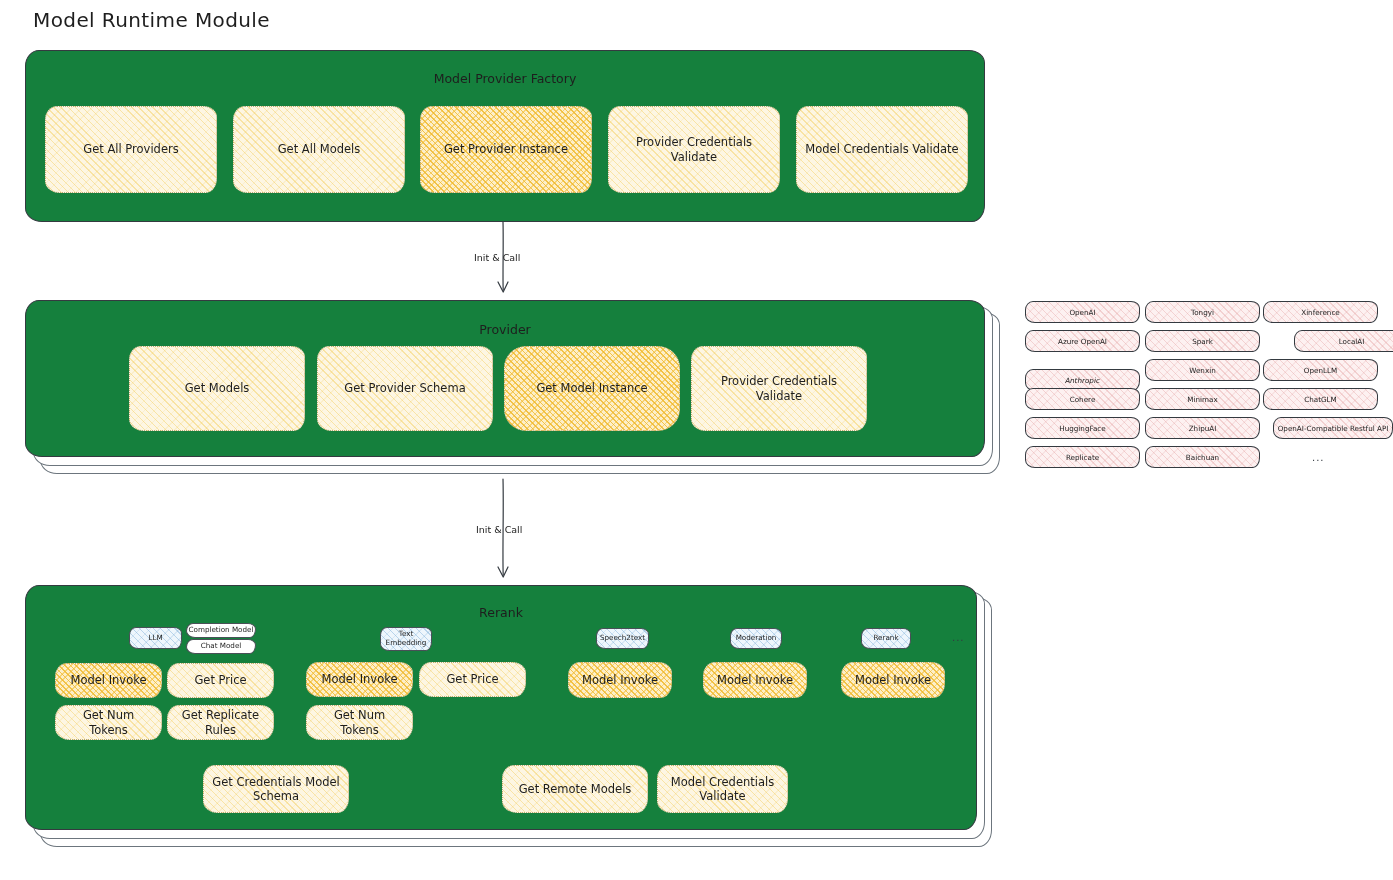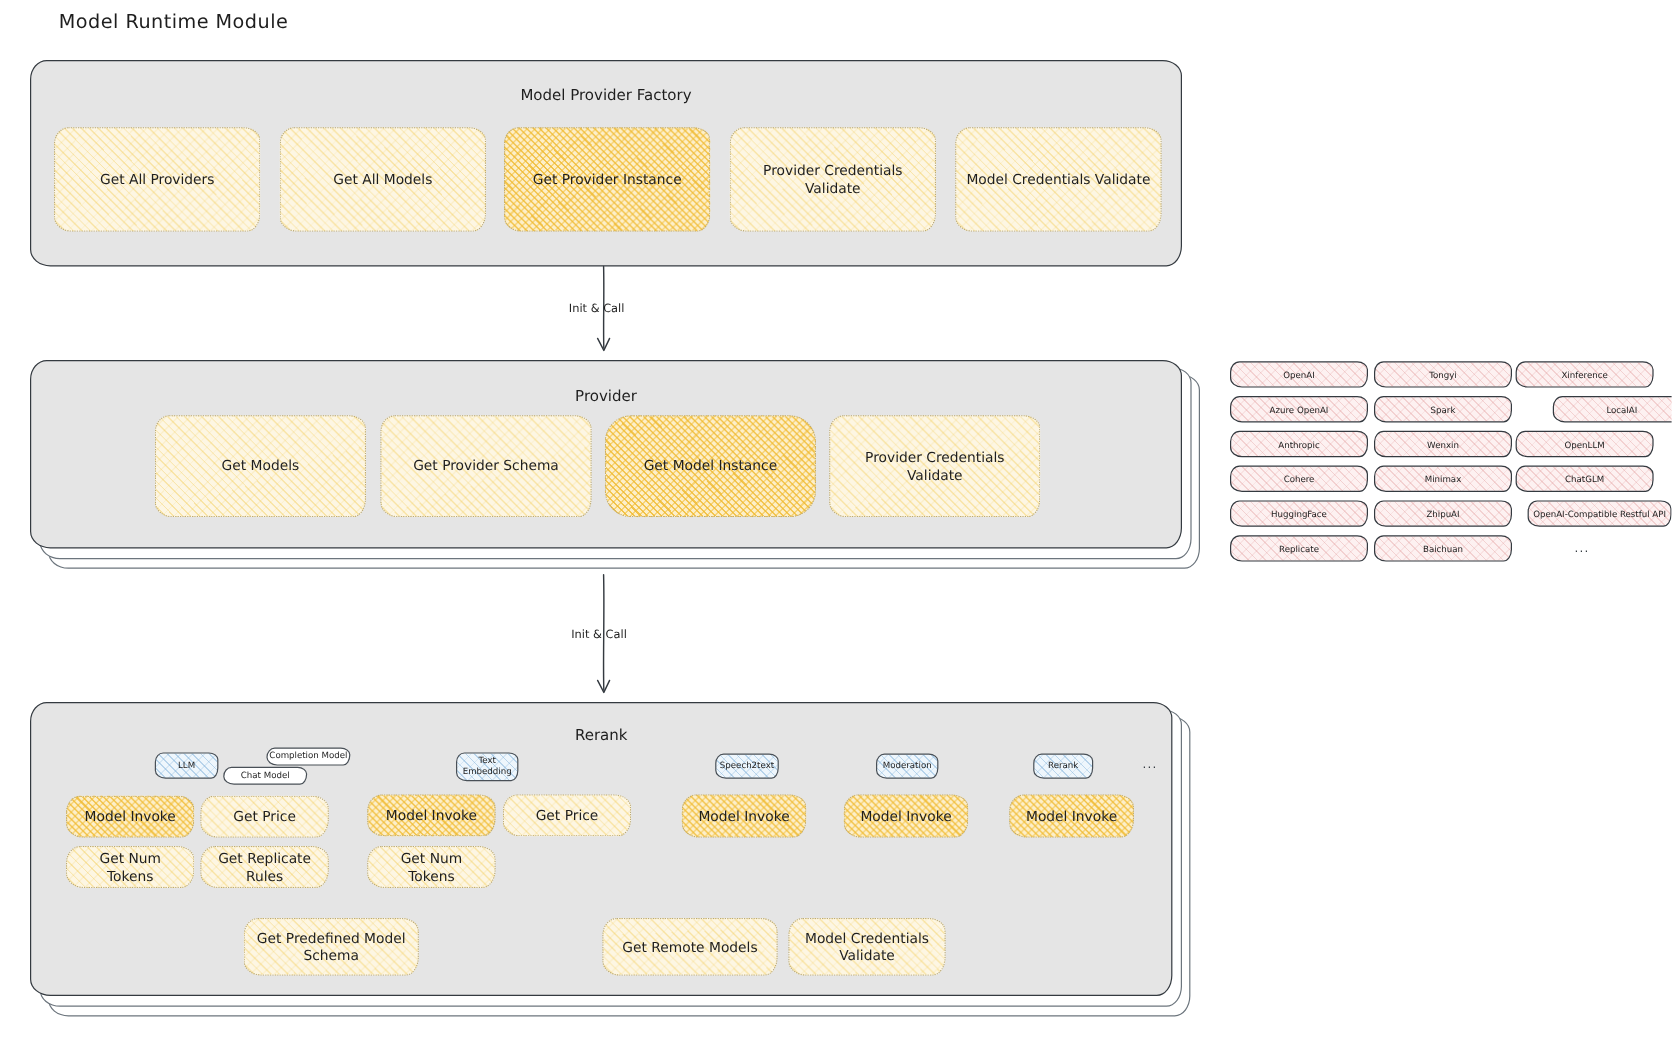--- a/index.html
+++ b/index.html
@@ -6,21 +6,21 @@
   html,body{margin:0;padding:0;background:#ffffff;}
   body{
     width:1393px;height:880px;position:relative;overflow:hidden;
     font-family:"DejaVu Sans","Liberation Sans",sans-serif;
     color:#1e1e1e;
   }
   
   .sketch-border{
     border:1.4px solid #343a40;
     border-radius:14px 16px 13px 17px / 16px 13px 17px 14px;
-    background:#e5e5e5;
+    background:#15803d;
     box-sizing:border-box;
   }
   .dashy{
     border:1.3px dotted #b8a97a;
     border-radius:12px 14px 11px 15px / 14px 11px 15px 12px;
     box-sizing:border-box;
   }
   
   .fill-light{
     background-color:#fdf6e3;
@@ -44,21 +44,21 @@
     background-color:#fdf1f1;
     background-image:
       repeating-linear-gradient(45deg, rgba(224,150,150,.35) 0 1px, transparent 1px 5px),
       repeating-linear-gradient(-45deg, rgba(224,150,150,.16) 0 1px, transparent 1px 7px);
   }
   
   #root{position:absolute;inset:0;}
   .abs{position:absolute;box-sizing:border-box;}
 
   .page-title{
-    left:49px;top:8px;font-size:16px;letter-spacing:.4px;color:#1e1e1e;
+    left:33px;top:8px;font-size:20px;letter-spacing:.4px;color:#1e1e1e;
   }
   .panel-title{
     position:absolute;width:100%;text-align:center;font-size:12.5px;color:#1e1e1e;
   }
   .cell{
     display:flex;align-items:center;justify-content:center;text-align:center;
     font-size:11.5px;line-height:1.25;color:#1e1e1e;padding:3px 6px;
   }
   .mini{
     display:flex;align-items:center;justify-content:center;text-align:center;
@@ -118,21 +118,21 @@
     <div class="panel-title" style="top:21px;">Provider</div>
   </div>
 
   <div class="abs dashy fill-light cell" style="left:129px;top:346px;width:176px;height:85px;">Get Models</div>
   <div class="abs dashy fill-light cell" style="left:317px;top:346px;width:176px;height:85px;">Get Provider Schema</div>
   <div class="abs dashy fill-strong cell" style="left:504px;top:346px;width:176px;height:85px;border-radius:22px;">Get Model Instance</div>
   <div class="abs dashy fill-light cell" style="left:691px;top:346px;width:176px;height:85px;">Provider Credentials Validate</div>
 
   <div class="abs prov-chip fill-pink" style="left:1025px;top:301px;width:115px;height:22px;">OpenAI</div>
   <div class="abs prov-chip fill-pink" style="left:1025px;top:330px;width:115px;height:22px;">Azure OpenAI</div>
-  <div class="abs prov-chip fill-pink" style="left:1025px;top:359px;width:115px;height:22px;">Anthropic</div>
+  <div class="abs prov-chip fill-pink" style="left:1025px;top:369px;width:115px;height:22px;font-style:italic;">Anthropic</div>
   <div class="abs prov-chip fill-pink" style="left:1025px;top:388px;width:115px;height:22px;">Cohere</div>
   <div class="abs prov-chip fill-pink" style="left:1025px;top:417px;width:115px;height:22px;">HuggingFace</div>
   <div class="abs prov-chip fill-pink" style="left:1025px;top:446px;width:115px;height:22px;">Replicate</div>
 
   <div class="abs prov-chip fill-pink" style="left:1145px;top:301px;width:115px;height:22px;">Tongyi</div>
   <div class="abs prov-chip fill-pink" style="left:1145px;top:330px;width:115px;height:22px;">Spark</div>
   <div class="abs prov-chip fill-pink" style="left:1145px;top:359px;width:115px;height:22px;">Wenxin</div>
   <div class="abs prov-chip fill-pink" style="left:1145px;top:388px;width:115px;height:22px;">Minimax</div>
   <div class="abs prov-chip fill-pink" style="left:1145px;top:417px;width:115px;height:22px;">ZhipuAI</div>
   <div class="abs prov-chip fill-pink" style="left:1145px;top:446px;width:115px;height:22px;">Baichuan</div>
@@ -150,21 +150,21 @@
   </svg>
   <div class="abs arrow-label" style="left:476px;top:524px;">Init &amp; Call</div>
 
   <div class="abs stack-l" style="left:40px;top:597px;width:952px;height:250px;"></div>
   <div class="abs stack-l" style="left:33px;top:591px;width:952px;height:248px;"></div>
   <div class="abs sketch-border" style="left:25px;top:585px;width:952px;height:245px;">
     <div class="panel-title" style="top:19px;">Rerank</div>
   </div>
 
   <div class="abs mini fill-blue" style="left:129px;top:627px;width:53px;height:22px;">LLM</div>
-  <div class="abs mini white" style="left:186px;top:623px;width:70px;height:15px;margin-left:36px;">Completion Model</div>
+  <div class="abs mini white" style="left:186px;top:623px;width:70px;height:15px;">Completion Model</div>
   <div class="abs mini white" style="left:186px;top:639px;width:70px;height:15px;">Chat Model</div>
 
   <div class="abs dashy fill-strong cell" style="left:55px;top:663px;width:107px;height:35px;">Model Invoke</div>
   <div class="abs dashy fill-light cell" style="left:167px;top:663px;width:107px;height:35px;">Get Price</div>
   <div class="abs dashy fill-light cell" style="left:55px;top:705px;width:107px;height:35px;">Get Num Tokens</div>
   <div class="abs dashy fill-light cell" style="left:167px;top:705px;width:107px;height:35px;">Get Replicate Rules</div>
 
   <div class="abs mini fill-blue" style="left:380px;top:627px;width:52px;height:24px;">Text Embedding</div>
   <div class="abs dashy fill-strong cell" style="left:306px;top:662px;width:107px;height:35px;">Model Invoke</div>
   <div class="abs dashy fill-light cell" style="left:419px;top:662px;width:107px;height:35px;">Get Price</div>
@@ -174,17 +174,17 @@
   <div class="abs dashy fill-strong cell" style="left:568px;top:662px;width:104px;height:36px;">Model Invoke</div>
 
   <div class="abs mini fill-blue" style="left:730px;top:628px;width:52px;height:21px;">Moderation</div>
   <div class="abs dashy fill-strong cell" style="left:703px;top:662px;width:104px;height:36px;">Model Invoke</div>
 
   <div class="abs mini fill-blue" style="left:861px;top:628px;width:50px;height:21px;">Rerank</div>
   <div class="abs dashy fill-strong cell" style="left:841px;top:662px;width:104px;height:36px;">Model Invoke</div>
 
   <div class="abs ellipsis" style="left:952px;top:632px;">...</div>
 
-  <div class="abs dashy fill-light cell" style="left:203px;top:765px;width:146px;height:48px;">Get Predefined Model Schema</div>
+  <div class="abs dashy fill-light cell" style="left:203px;top:765px;width:146px;height:48px;">Get Credentials Model Schema</div>
   <div class="abs dashy fill-light cell" style="left:502px;top:765px;width:146px;height:48px;">Get Remote Models</div>
   <div class="abs dashy fill-light cell" style="left:657px;top:765px;width:131px;height:48px;">Model Credentials Validate</div>
 
 </div>
 
 </body></html>

